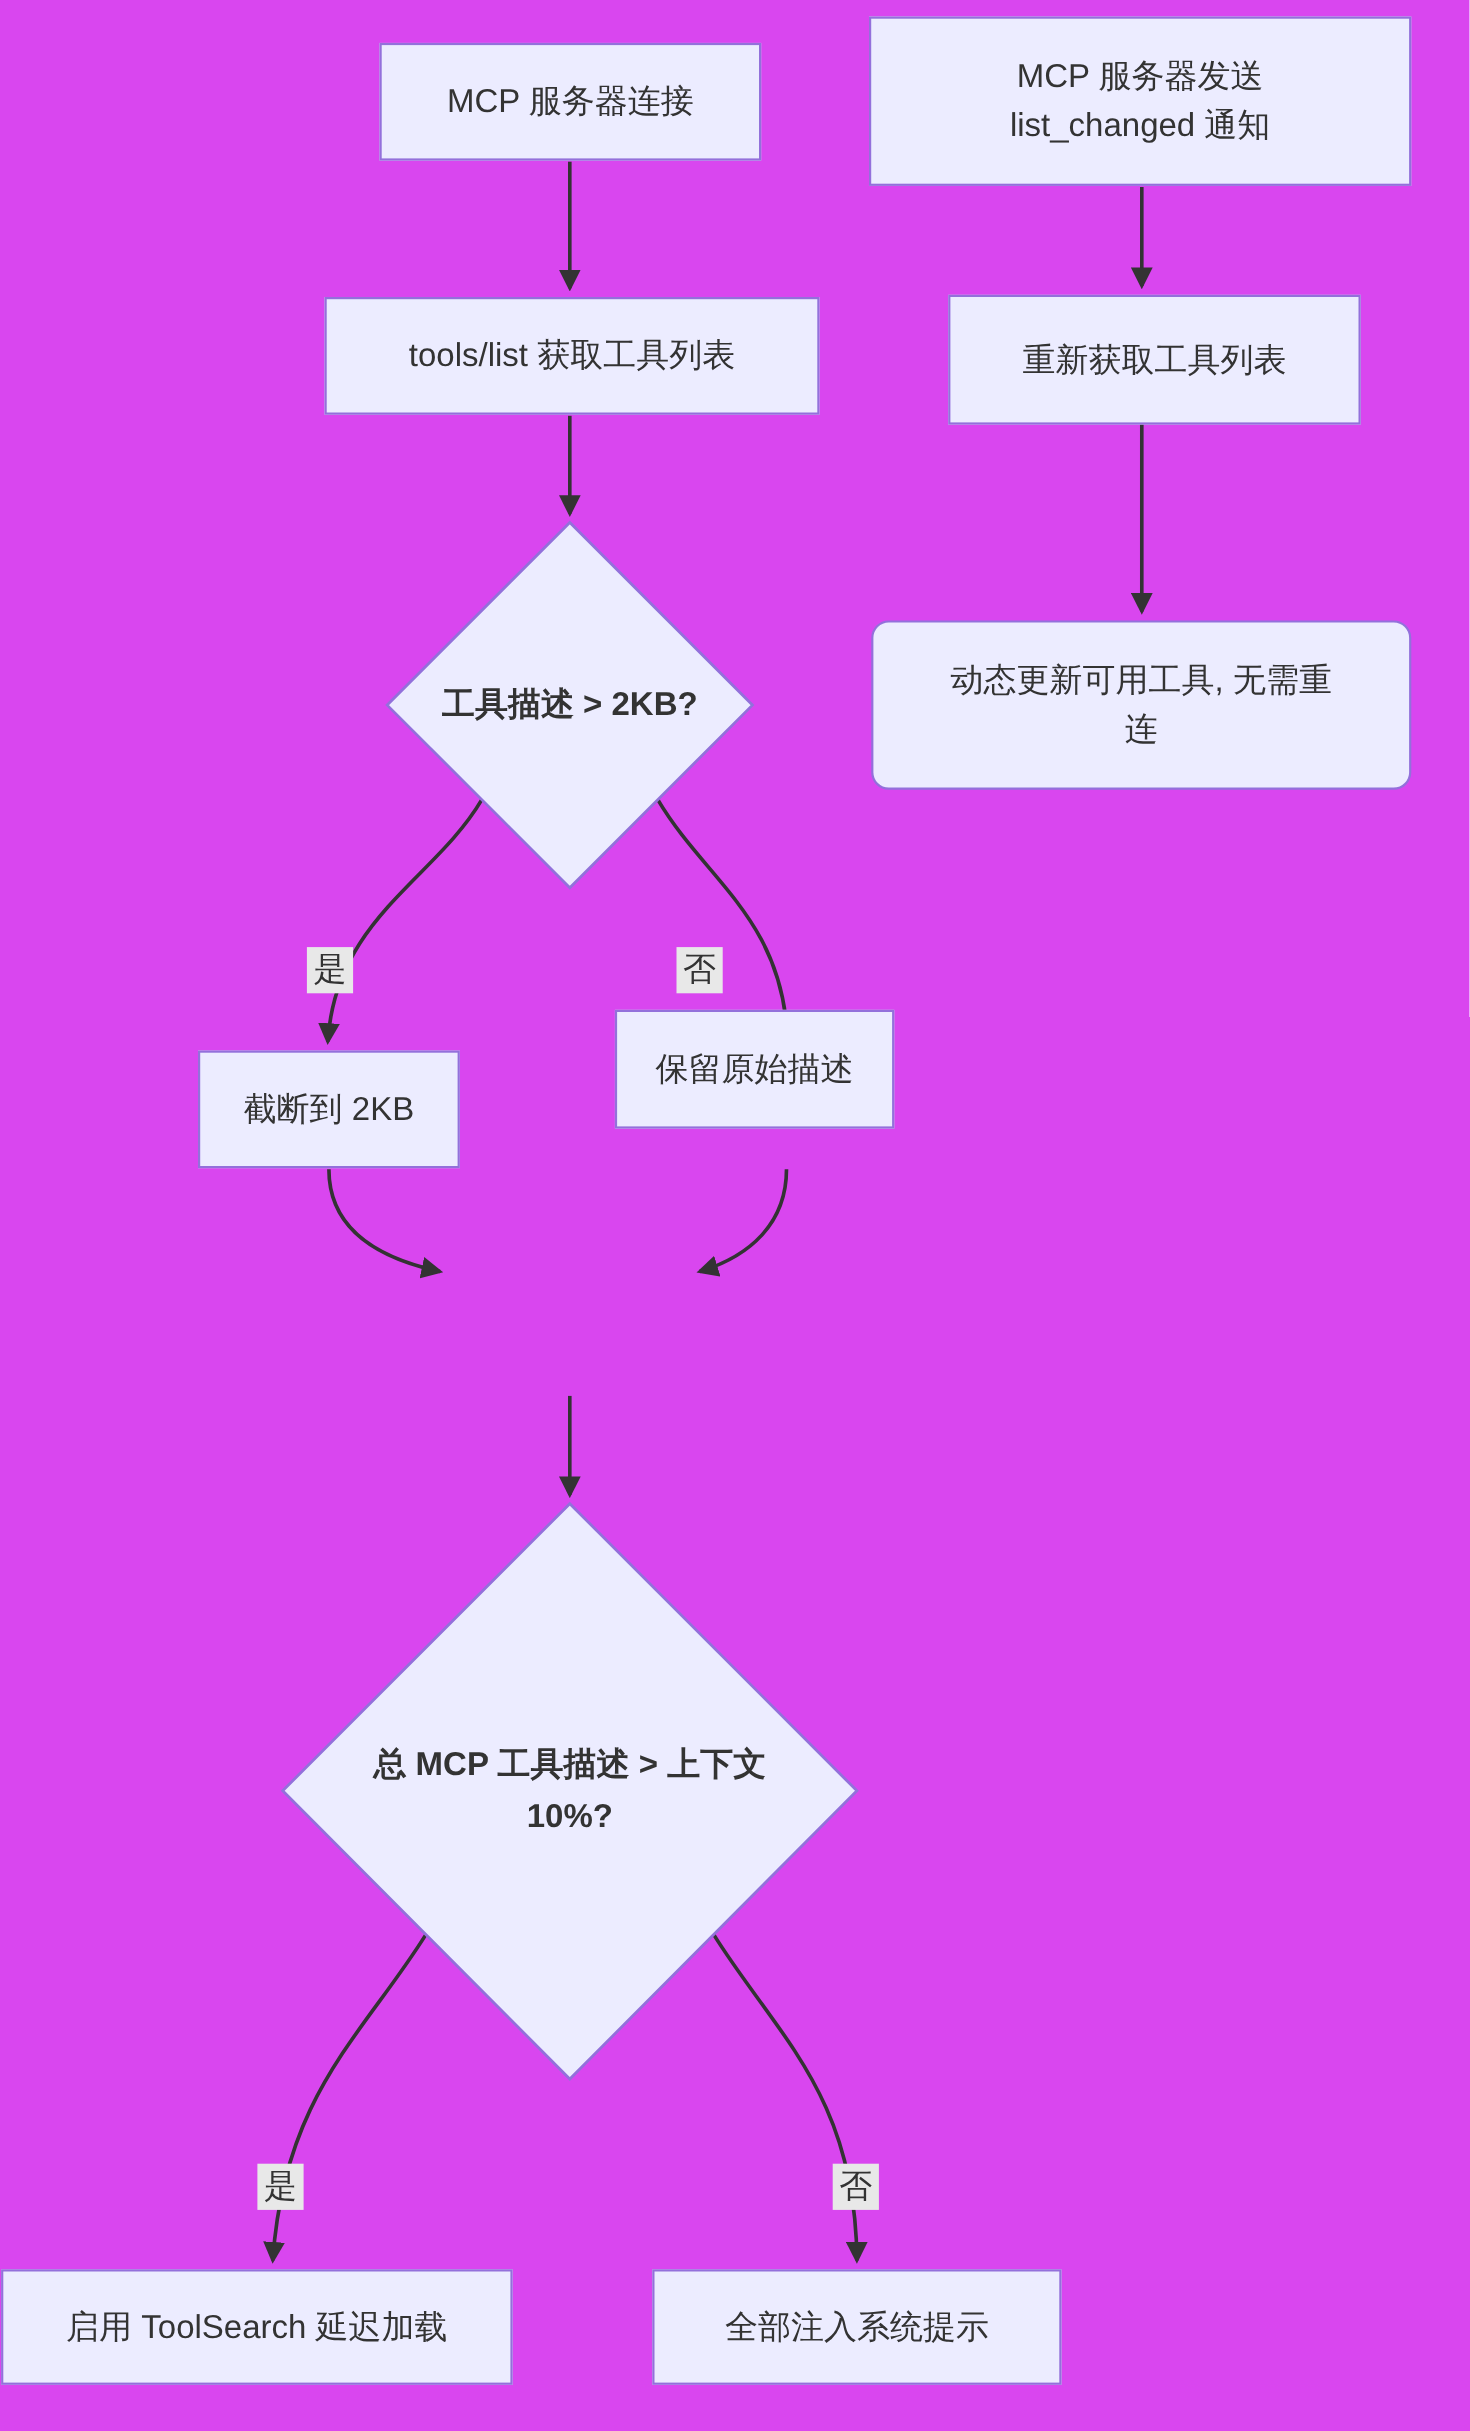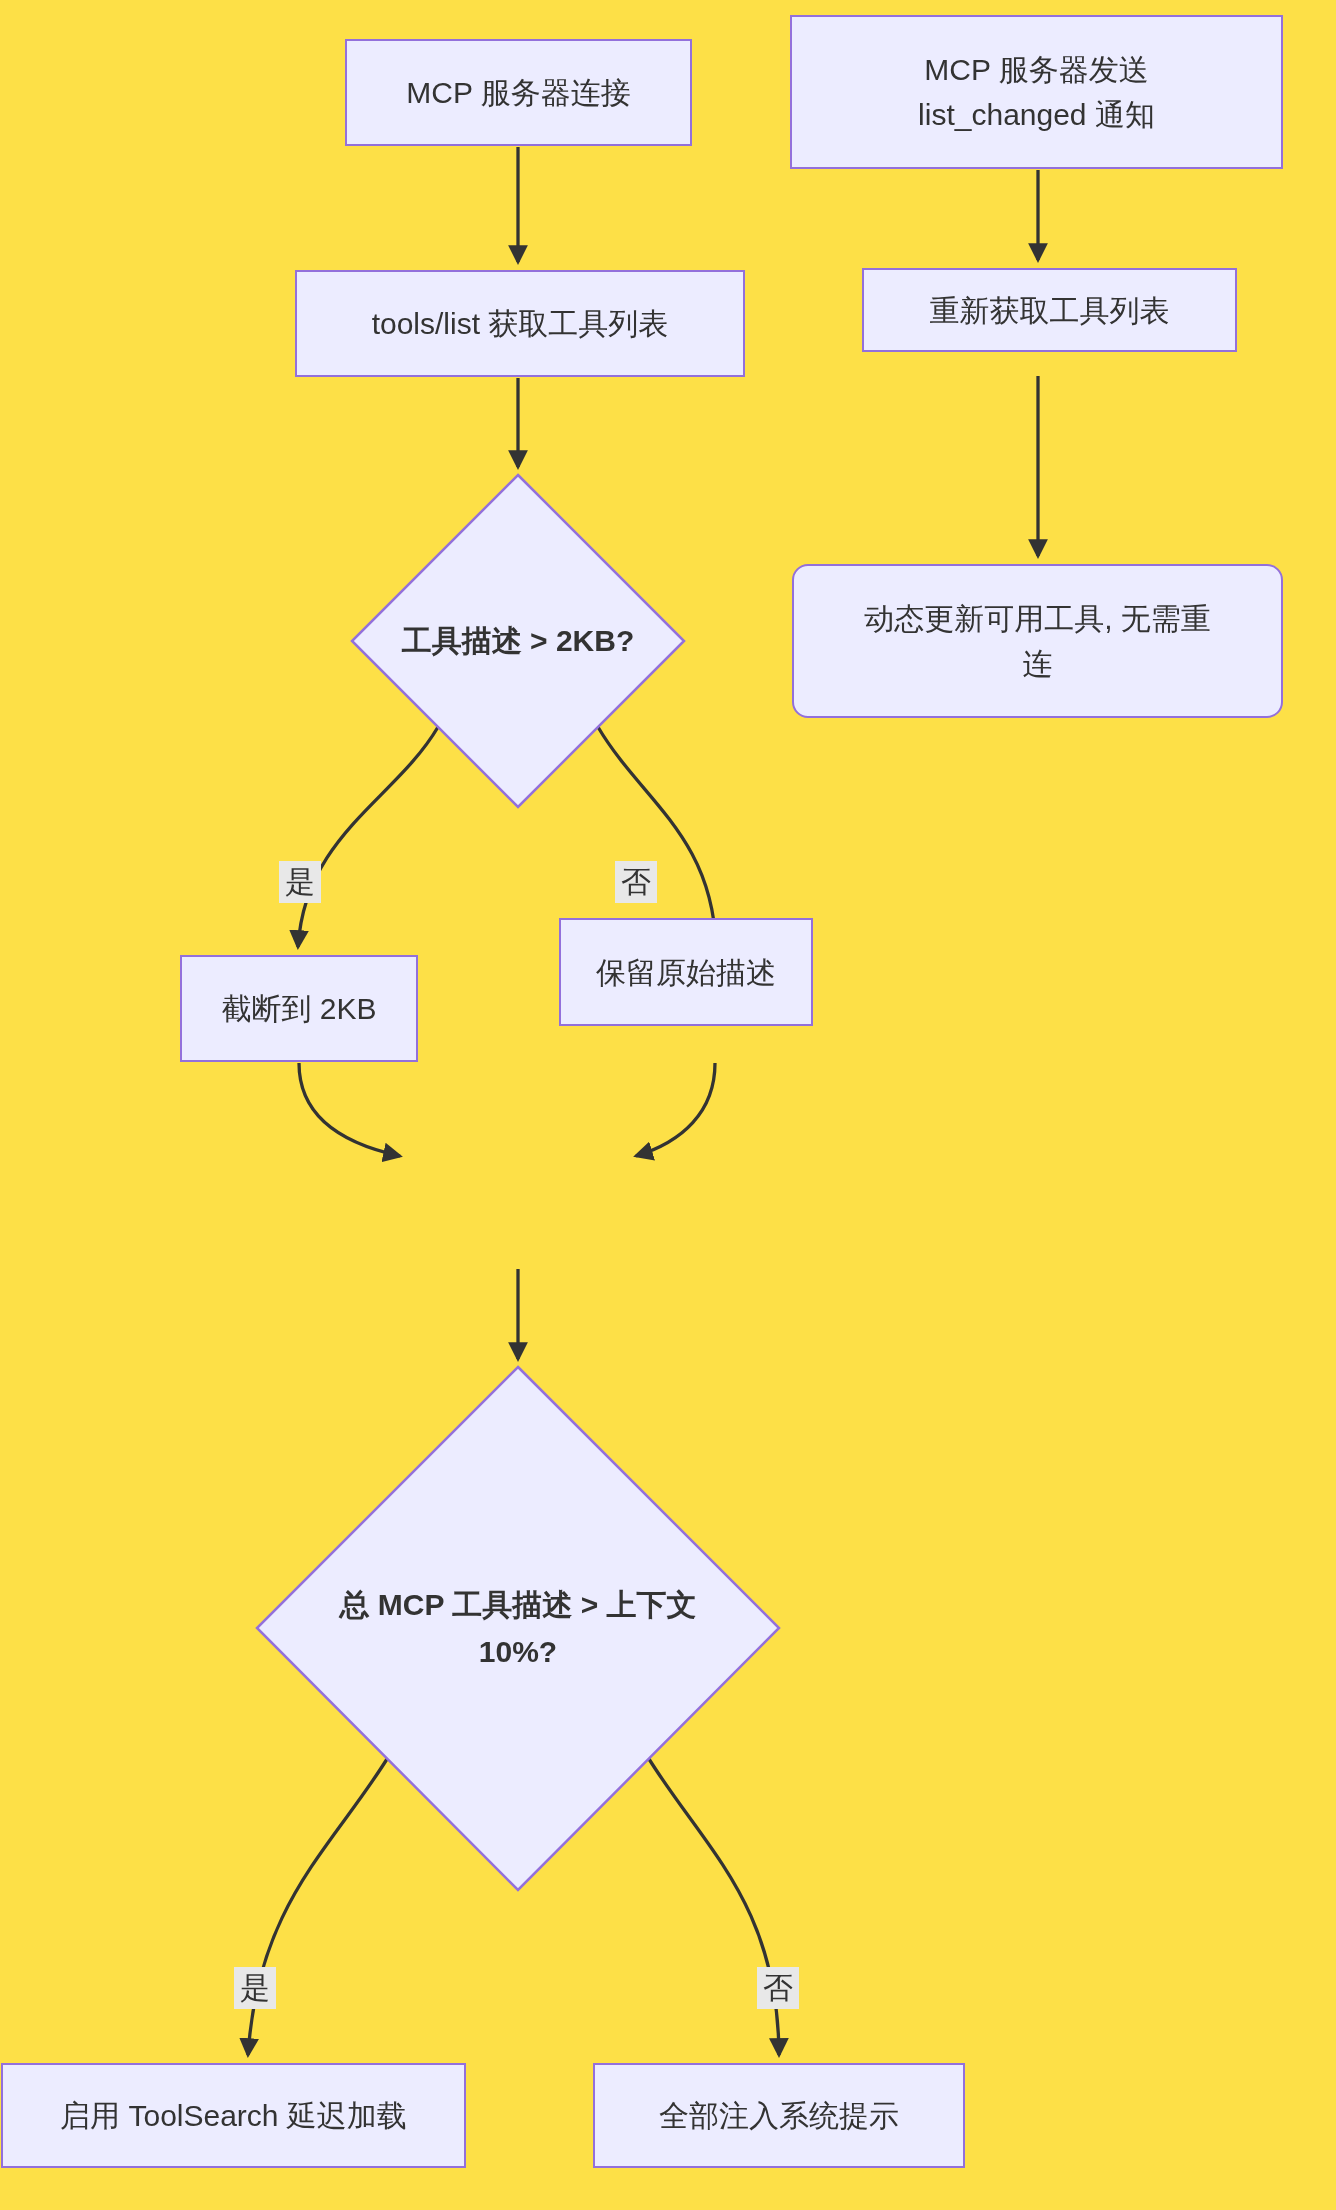--- a/index.html
+++ b/index.html
@@ -1,20 +1,20 @@
 <!DOCTYPE html>
 <html style="--node-fill: #ECECFF; --node-border: #9370DB; --edge: #333333; --text: #333333; --label-bg: #e8e8e8; --background: #ffffff;"><head>
 <meta charset="utf-8">
 <style>
   html, body { margin: 0; padding: 0; background: #ffffff; }
   .canvas {
     position: relative;
     width: 1336px;
     height: 2210px;
-    background: #fde047;
+    background: #d946ef;
     font-family: "Liberation Sans", "DejaVu Sans", sans-serif;
     font-size: 30px;
     color: var(--text, #333333);
     overflow: hidden;
   }
   .canvas svg.wires {
     position: absolute;
     left: 0; top: 0;
     width: 1336px;
     height: 2210px;
@@ -60,21 +60,21 @@
   }
   
   .n-connect        { left: 345px;  top: 39px;   width: 347px; height: 107px; }
   .n-toolslist      { left: 295px;  top: 270px;  width: 450px; height: 107px; }
   .n-truncate       { left: 180px;  top: 955px;  width: 238px; height: 107px; align-items: center; }
   .n-keep           { left: 559px;  top: 918px;  width: 254px; height: 108px; }
   .n-register       { left: 395px;  top: 1160px; width: 247px; height: 108px; }
   .n-toolsearch     { left: 1px;   top: 2063px; width: 465px; height: 105px; }
   .n-injectall      { left: 593px;  top: 2063px; width: 372px; height: 105px; }
   .n-notify         { left: 790px;  top: 15px;   width: 493px; height: 154px; }
-  .n-refetch        { left: 862px;  top: 268px;  width: 375px; height: 84px; }
+  .n-refetch        { left: 862px;  top: 268px;  width: 375px; height: 118px; }
   .n-dynupdate      { left: 792px;  top: 564px;  width: 491px; height: 154px; border-radius: 16px; }
   .dl-desccheck     { left: 518px;  top: 641px; }
   .dl-contextcheck  { left: 518px;  top: 1628px; width: 420px; }
   .el-yes1 { left: 300px; top: 882px; }
   .el-no1  { left: 636px; top: 882px; }
   .el-yes2 { left: 255px; top: 1988px; }
   .el-no2  { left: 778px; top: 1988px; }
 </style>
 </head>
 <body>

